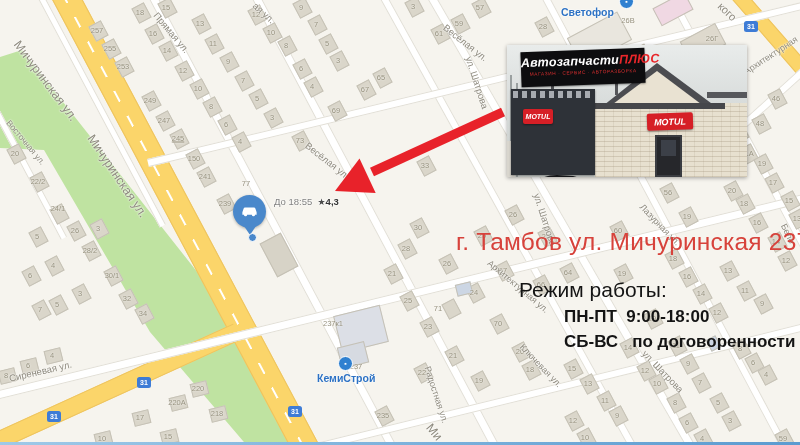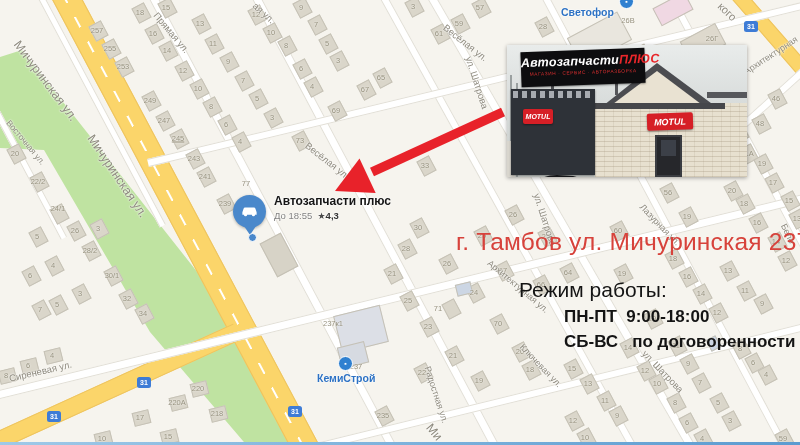--- a/index.html
+++ b/index.html
@@ -253,21 +253,21 @@
       <div class="bld" style="left: 456px; top: 283px; width: 14px; height: 10px; transform: rotate(-14deg); background: rgb(204, 214, 228);"></div>
       <div class="bld" style="left: 706.5px; top: 337.5px; width: 11px; height: 9px; transform: rotate(62deg); background: rgb(204, 214, 228);"></div>
     </div>
   <div id="labels-layer">
       <div class="bnum" style="left: 97px; top: 30px;">257</div>
       <div class="bnum" style="left: 110px; top: 48px;">255</div>
       <div class="bnum" style="left: 123px; top: 66px;">253</div>
       <div class="bnum" style="left: 150px; top: 100px;">249</div>
       <div class="bnum" style="left: 164px; top: 120px;">247</div>
       <div class="bnum" style="left: 178px; top: 138px; text-decoration: underline;">245</div>
-      <div class="bnum" style="left: 194px; top: 158px;">243</div>
+      <div class="bnum" style="left: 194px; top: 158px;">150</div>
       <div class="bnum" style="left: 205px; top: 176px;">241</div>
       <div class="bnum" style="left: 225px; top: 203px;">239</div>
       <div class="bnum" style="left: 140px; top: 12px;">18</div>
       <div class="bnum" style="left: 153px; top: 33px;">16</div>
       <div class="bnum" style="left: 167px; top: 50px;">14</div>
       <div class="bnum" style="left: 183px; top: 70px;">12</div>
       <div class="bnum" style="left: 198px; top: 88px;">10</div>
       <div class="bnum" style="left: 211px; top: 106px;">8</div>
       <div class="bnum" style="left: 226px; top: 124px;">6</div>
       <div class="bnum" style="left: 240px; top: 141px;">4</div>
@@ -425,21 +425,20 @@
   <div id="pin">
     <div class="circle">
       <svg width="19" height="19" viewBox="0 0 24 24">
         <path d="M3 16v-3l1.5-4.5A2 2 0 0 1 6.4 7h11.2a2 2 0 0 1 1.9 1.5L21 13v3h-2a2 2 0 1 1-4 0H9a2 2 0 1 1-4 0H3z" fill="#fff"></path>
       </svg>
     </div>
     <div class="tail"></div>
   </div>
   <div id="pin-dot"></div>
   <div id="pin-label">
-    <div class="t">Автозапчасти плюс</div>
     <div class="s"><span>До 18:55</span>&nbsp;&nbsp;<span class="star">★</span><span class="rate">4,3</span></div>
   </div>
 
   <div id="address">г. Тамбов ул. Мичуринская 237г.</div>
   <div id="schedule">
     <div class="h">Режим работы:</div>
     <div class="l">ПН-ПТ  9:00-18:00</div>
     <div class="l">СБ-ВС   по договоренности</div>
   </div>
 

